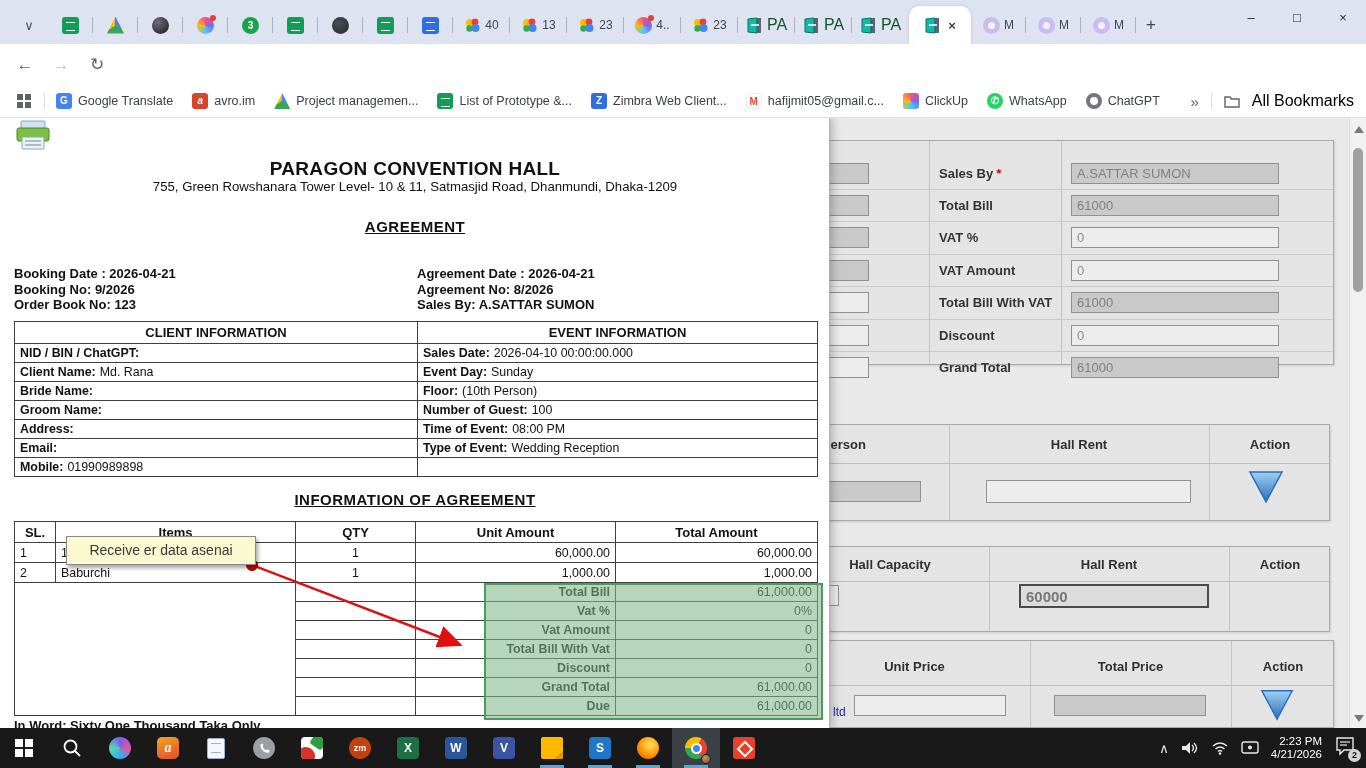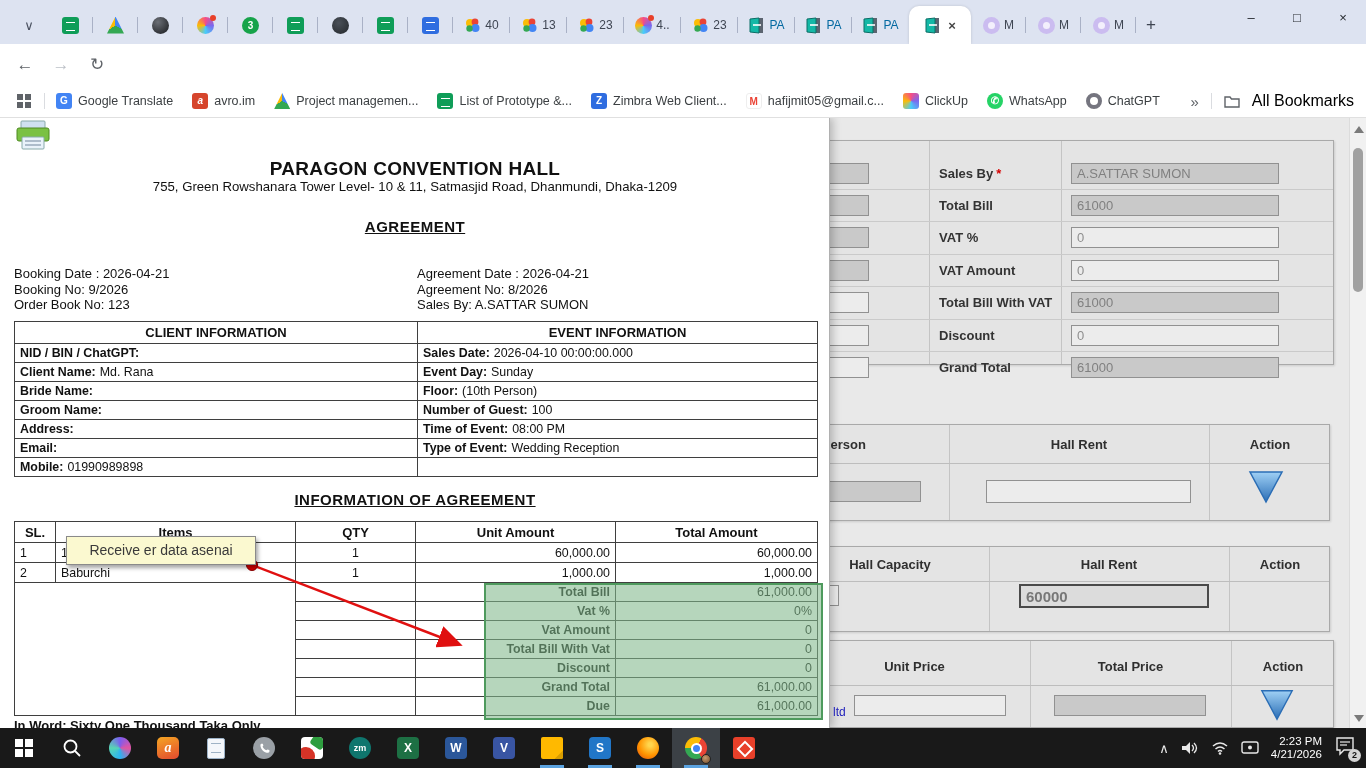--- a/index.html
+++ b/index.html
@@ -10,21 +10,21 @@
   
   #tabstrip{position:absolute;top:0;left:0;width:1366px;height:44px;background:#dde3f1}
   #tabs{position:absolute;left:10px;top:6px;height:38px;display:flex;align-items:center}
   .tab{height:30px;display:flex;align-items:center;justify-content:center;position:relative;cursor:default}
   .tab .sepline{position:absolute;right:0;top:7px;width:1px;height:16px;background:#a9b1c6}
   .tab-chevron{width:38px;color:#4a5160;font-size:13px}
   .ptab{width:45px}
   .ntab{width:57px;gap:4px}
   .ntab .tlabel{font-size:12px;color:#3e4552}
   .patab{width:57px;gap:4px}
-  .patab .tlabel{font-size:12px;color:#0369a1}
+  .patab .tlabel{font-size:16px;color:#14532d}
   .mtab{width:55px;gap:4px}
   .mtab .tlabel{font-size:12px;color:#3e4552}
   .active-tab{width:62px;height:38px;background:#ffffff;border-radius:10px 10px 0 0;
     display:flex;align-items:center;justify-content:center;gap:7px;box-shadow:0 0 3px rgba(0,0,0,.15)}
   .tab-close{font-size:13px;color:#444;font-weight:bold}
   .newtab-btn{width:30px;height:30px;display:flex;align-items:center;justify-content:center;
     font-size:17px;color:#3e4552}
   #win-controls{position:absolute;right:0;top:0;height:34px;display:flex}
   .winbtn{width:46px;height:34px;display:flex;align-items:center;justify-content:center;
     color:#1f2328;font-size:13px}
@@ -111,21 +111,21 @@
   .sb-down{bottom:6px;border-top:7px solid #7a7a7a}
 
   
   #document{position:absolute;left:0;top:0;width:830px;height:610px;background:#fff;z-index:5;
     border-right:1px solid #b0b0b0;box-shadow:3px 0 8px rgba(0,0,0,.22)}
   .doc-title{position:absolute;left:0;top:40px;width:830px;text-align:center;font-size:19px;
     font-weight:bold;color:#111;letter-spacing:.3px}
   .doc-addr{position:absolute;left:0;top:61px;width:830px;text-align:center;font-size:13.2px;color:#111}
   .doc-h2{position:absolute;width:830px;text-align:center;font-size:15px;font-weight:bold;
     text-decoration:underline;color:#111;letter-spacing:.5px}
-  .bk-block{position:absolute;font-size:13px;font-weight:400;color:#111;line-height:15.5px}
+  .bk-block{position:absolute;font-size:13px;font-weight:700;color:#111;line-height:15.5px}
   .doc-table{border-collapse:collapse;table-layout:fixed;font-size:12.4px;color:#111}
   .doc-table td,.doc-table th{border:1px solid #3f3f3f;padding:0 5px;overflow:hidden;white-space:nowrap}
   .doc-table th{font-size:13px;font-weight:bold;text-align:center}
   .cl{font-weight:bold;margin-right:4px}
   .num{text-align:right}
   .ctr{text-align:center}
   .sum-l{font-weight:bold;text-align:right}
   .sum-v{text-align:right}
   .in-word{position:absolute;left:14px;top:600px;font-size:13px;font-weight:bold;color:#111}
 
@@ -154,21 +154,21 @@
   .ic-copilot{border-radius:50%;background:conic-gradient(#7b5cf0,#e154a3,#2bb3f0,#58d6b4,#7b5cf0)}
   .ic-avro{border-radius:5px;background:linear-gradient(160deg,#f5a623,#e2492f);font-style:italic;
     font-family:"Liberation Serif",serif;font-size:14px}
   .ic-notepad{width:18px;height:21px;background:#f4f7fb;border:1px solid #9db3c8;border-radius:2px;position:relative}
   .ic-notepad:after{content:"";position:absolute;left:3px;top:4px;width:10px;height:8px;
     border-top:1.5px solid #9fb3c6;border-bottom:1.5px solid #9fb3c6}
   .ic-wa-gray{border-radius:50%;background:#9aa0a6}
   .ic-irfan{background:#fff;overflow:hidden}
   .ic-irfan .red{position:absolute;left:-4px;bottom:-6px;width:18px;height:18px;background:#d63327;border-radius:50%}
   .ic-irfan .grn{position:absolute;right:-3px;top:-3px;width:14px;height:14px;background:#2e9e3f;border-radius:3px;transform:rotate(35deg)}
-  .ic-zoom{border-radius:50%;background:#0f766e;font-size:9px}
+  .ic-zoom{border-radius:50%;background:#c2410c;font-size:9px}
   .ic-excel{background:#1d7044}
   .ic-word{background:#2b579a}
   .ic-visio{background:#3955a3}
   .ic-sticky{background:#ffb900;border-radius:2px;position:relative;overflow:hidden}
   .ic-sticky:after{content:"";position:absolute;right:-6px;bottom:-6px;width:12px;height:12px;
     background:#d89d00;transform:rotate(45deg)}
   .ic-sapp{background:#2176c7}
   .ic-firefox{border-radius:50%;background:radial-gradient(circle at 60% 35%,#ffd54d 10%,#ff9500 55%,#e8590c 90%)}
   .ic-chrome{border-radius:50%;background:conic-gradient(from 150deg,#34a853 0 120deg,#fbbc05 0 240deg,#ea4335 0 360deg);
     display:flex;align-items:center;justify-content:center}

